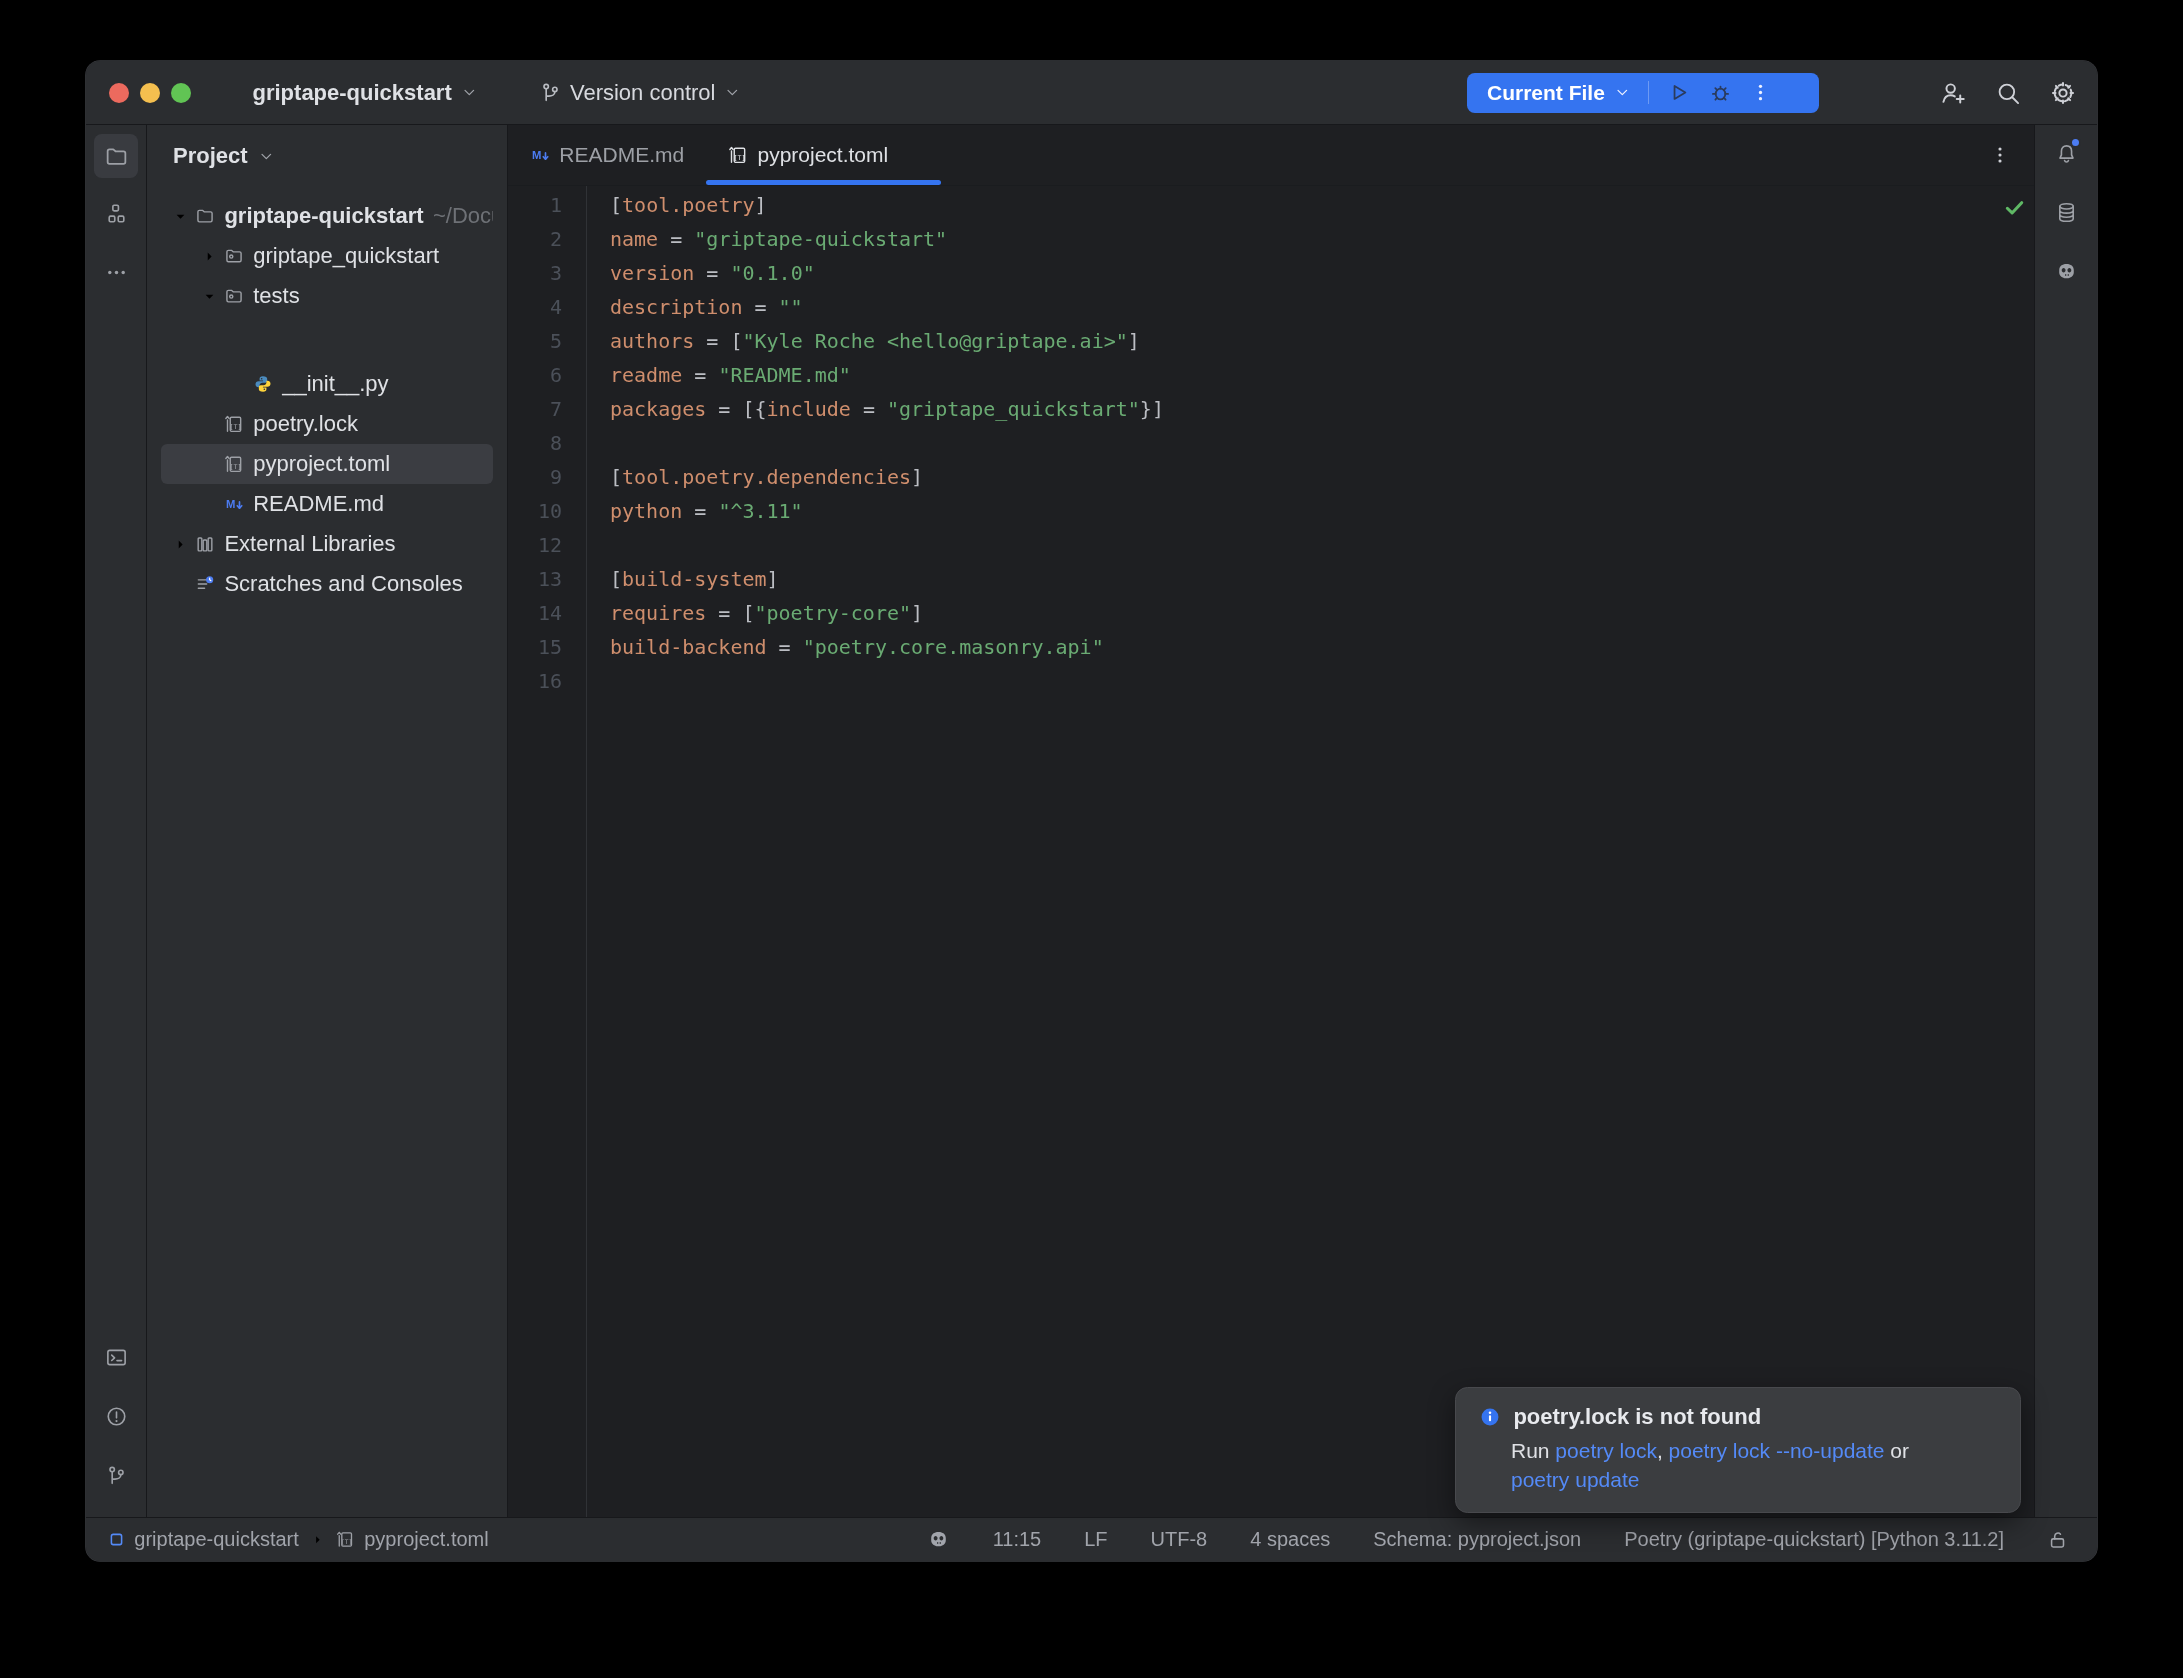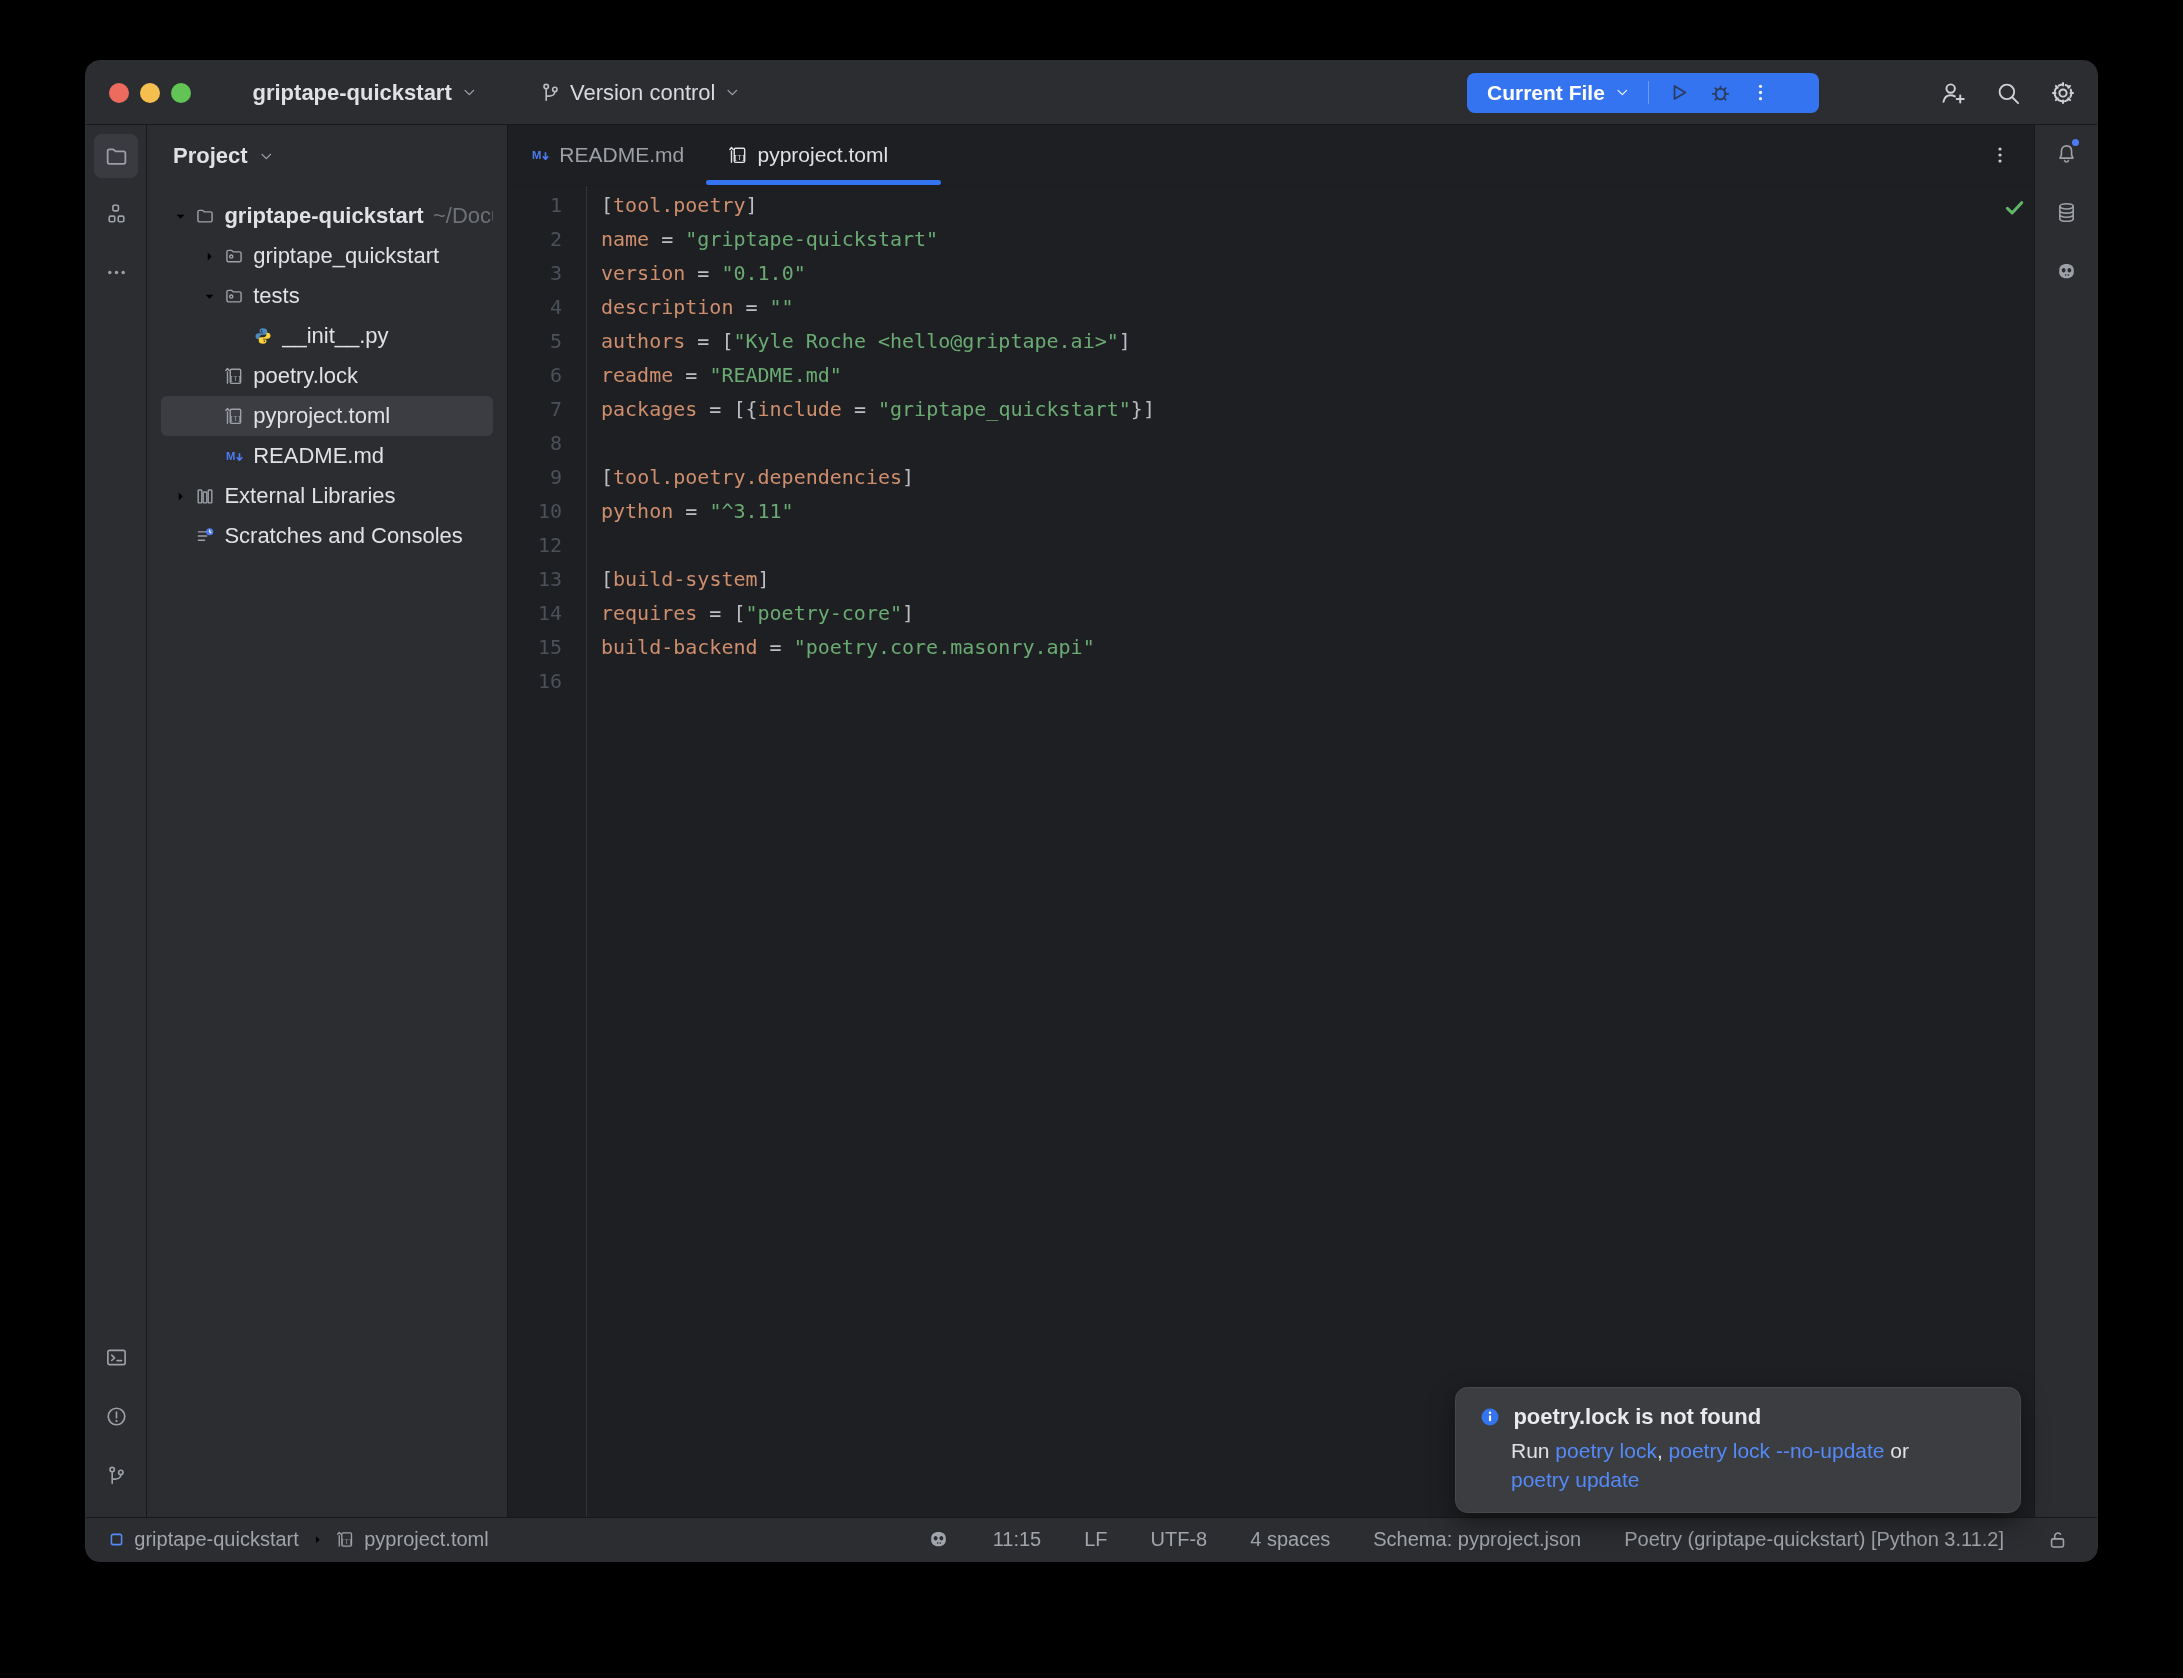--- a/index.html
+++ b/index.html
@@ -71,21 +71,21 @@
   .tab-close { display:flex; color:#7b7e85; margin-left:3.1px; }
   .tab-kebab { margin-left:auto; margin-right:23px; align-self:center; display:flex; color:#ced0d6; }
   .inspect-check { position:absolute; right:7.8px; top:71px; display:flex; }
 
   .code-area { position:absolute; left:0; right:0; top:61px; bottom:0; padding-top:2.3px; }
   .gutter-line { position:absolute; left:78px; top:0; bottom:0; width:0.8px; background:#303236; }
   .code-line { position:relative; height:34px; line-height:34px; font-family:"DejaVu Sans Mono", monospace; font-size:20px; }
   .code-line.current { background:#26282e; }
   .ln { position:absolute; left:0; width:54px; text-align:right; color:#4b5059; }
   .code-line.current .ln { color:#bcbec4; }
-  .code { position:absolute; left:93px; white-space:pre; }
+  .code { position:absolute; left:102px; white-space:pre; }
   .tok-p { color:#bcbec4; } .tok-k { color:#cf8e6d; } .tok-s { color:#6aab73; }
 
   
   .notification { position:absolute; left:1369px; top:1326px; width:566px; background:#3b3d40;
                   border:0.8px solid #48494d; border-radius:12.4px; padding:15.5px 22px 17px 23px;
                   box-shadow:0 9.3px 26.4px rgba(0,0,0,.45); z-index:5; }
   .notif-head { display:flex; align-items:center; gap:12.4px; }
   .notif-title { font-size:22px; font-weight:700; color:#e8eaee; }
   .notif-body { margin-left:32px; margin-top:6.2px; font-size:21px; line-height:29.5px; color:#dfe1e5; }
   .notif-link { color:#548af7; cursor:pointer; }
@@ -295,21 +295,21 @@
                 </svg>
               </span>
               <span class="icon tree-ic">
                 <svg viewBox="0 0 24 24" width="20" height="20">
                   <path d="M3.5 7c0-1 .8-1.8 1.8-1.8h3.6L11 7h7.7c1 0 1.8.8 1.8 1.8v8.4c0 1-.8 1.8-1.8 1.8H5.3c-1 0-1.8-.8-1.8-1.8z"></path>
                   <circle cx="8.7" cy="12.6" r="1.9"></circle>
                 </svg>
               </span>
               <span class="tree-label">tests</span>
             </div>
-            <div class="tree-row" style="padding-left: 64px;">
+            <div class="tree-row" style="padding-left: 64px; margin-top: 48px;">
               <span class="chev-box"></span>
               <span class="icon tree-ic">
                 <svg viewBox="0 0 24 24" width="20" height="20">
                   <path fill="#4b8bbe" stroke="none" d="M11.9 2.8c-3 0-4 1.3-4 3v2.1h4.2v.9H6.6c-2 0-3.6 1.5-3.6 3.6s1.6 3.6 3.6 3.6h1.3v-2.3c0-1.8 1.6-3.2 3.4-3.2h3.5c1.4 0 2.2-1.1 2.2-2.3V5.8c0-1.7-1.7-3-5.1-3zm-1.5 2a.95.95 0 1 1 0 1.9.95.95 0 0 1 0-1.9z"></path>
                   <path fill="#ffd43b" stroke="none" d="M12.1 21.2c3 0 4-1.3 4-3v-2.1h-4.2v-.9h5.5c2 0 3.6-1.5 3.6-3.6S19.4 8 17.4 8h-1.3v2.3c0 1.8-1.6 3.2-3.4 3.2H9.2c-1.4 0-2.2 1.1-2.2 2.3v2.4c0 1.7 1.7 3 5.1 3zm1.5-2a.95.95 0 1 1 0-1.9.95.95 0 0 1 0 1.9z"></path>
                 </svg>
               </span>
               <span class="tree-label">__init__.py</span>
             </div>
             <div class="tree-row" style="padding-left: 35px;">

